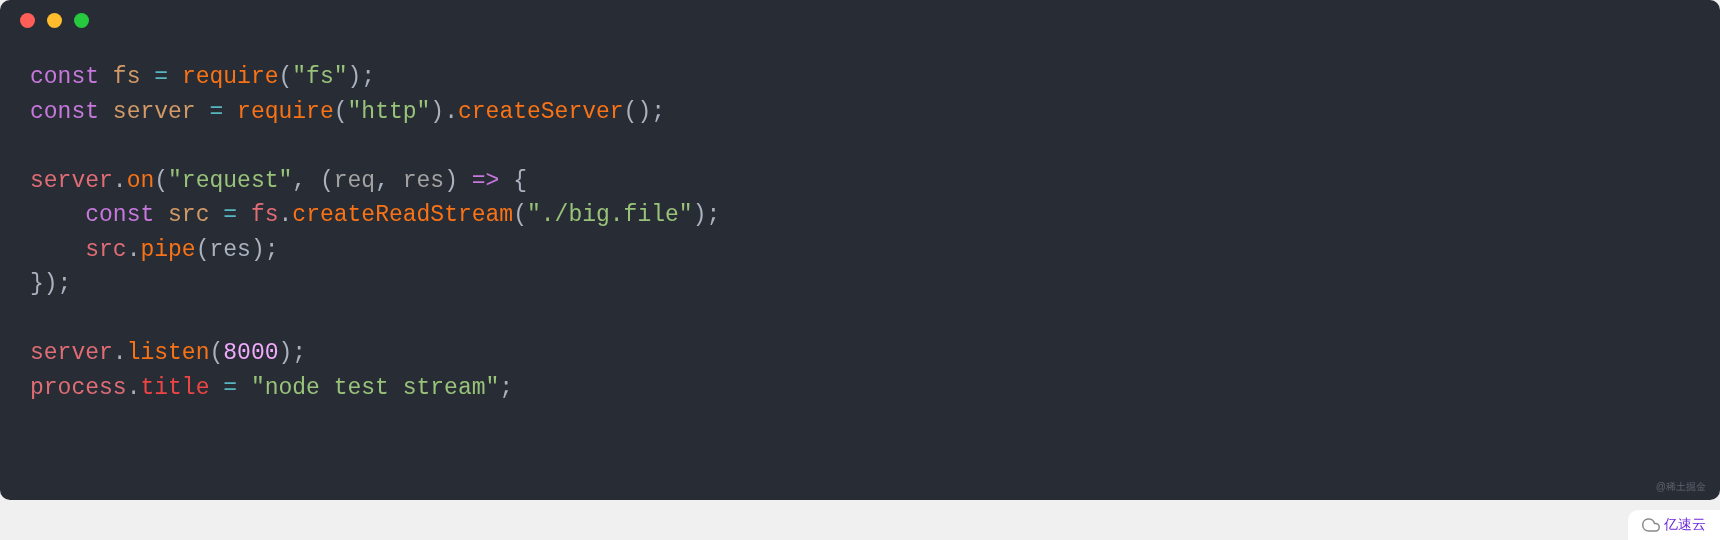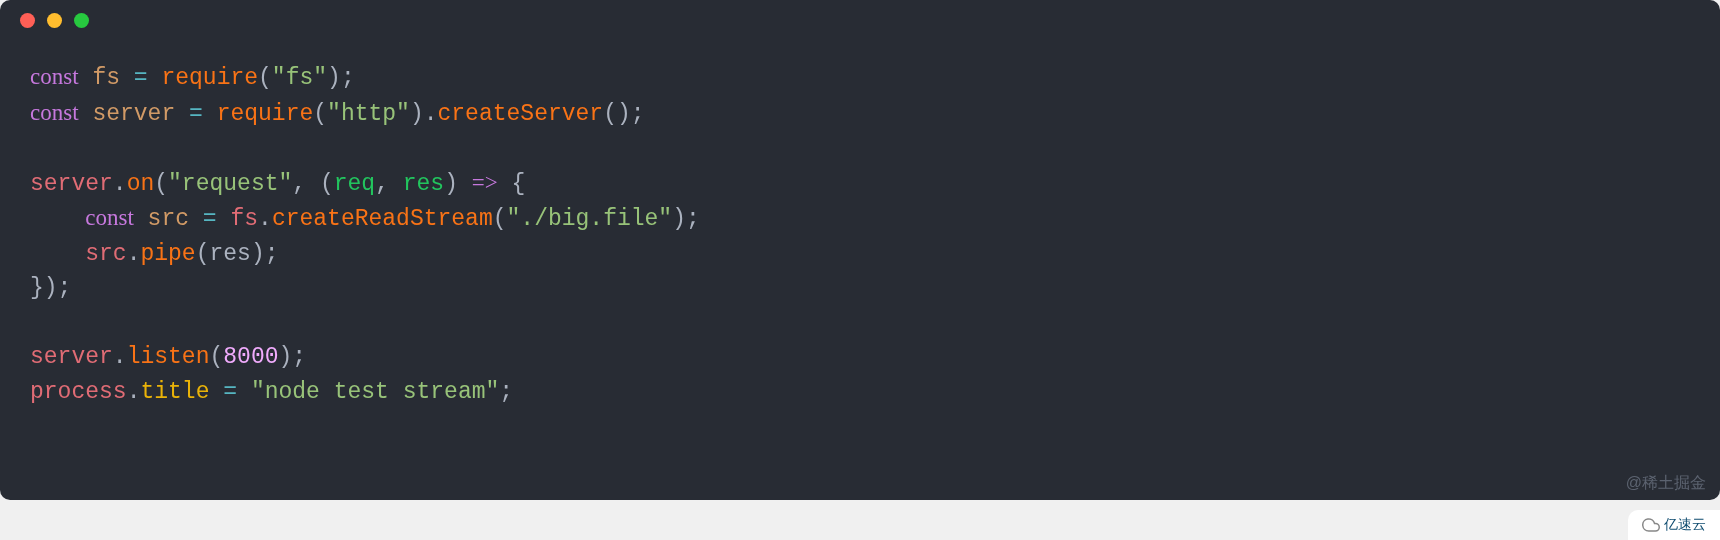--- a/index.html
+++ b/index.html
@@ -31,48 +31,48 @@
     .traffic-red { background: #ff5f56; }
     .traffic-yellow { background: #ffbd2e; }
     .traffic-green { background: #27c93f; }
     .code-area {
       padding: 20px 30px;
       font-size: 23px;
       line-height: 1.5;
       white-space: pre;
       color: #abb2bf;
     }
-    .tok-keyword { color: #c678dd; font-family: Liberation Serif, serif; }
+    .tok-keyword { color: #c678dd; }
     .tok-variable { color: #e06c75; }
     .tok-variable2 { color: #d19a66; }
     .tok-operator { color: #56b6c2; }
     .tok-punct { color: #abb2bf; }
     .tok-function { color: #f97316; }
     .tok-string { color: #98c379; }
-    .tok-property { color: #eab308; }
+    .tok-property { color: #ef4444; }
     .tok-number { color: #f0abfc; }
-    .tok-param { color: #22c55e; }
+    .tok-param { color: #a3a3a3; }
     .tok-ident { color: #abb2bf; }
     .watermark1 {
       position: absolute;
       bottom: 6px;
       right: 14px;
-      font-size: 16px;
+      font-size: 10px;
       color: #5c6370;
       font-family: sans-serif;
     }
     .watermark2 {
       position: absolute;
       bottom: 0px;
       right: 0px;
       background: #fff;
       padding: 6px 14px;
       border-top-left-radius: 10px;
       font-size: 14px;
-      color: #0c4a6e;
+      color: #6d28d9;
       font-family: sans-serif;
       display: flex;
       align-items: center;
       gap: 4px;
     }
     .watermark-icon {
       width: 18px;
       height: 18px;
       display: inline-block;
     }

